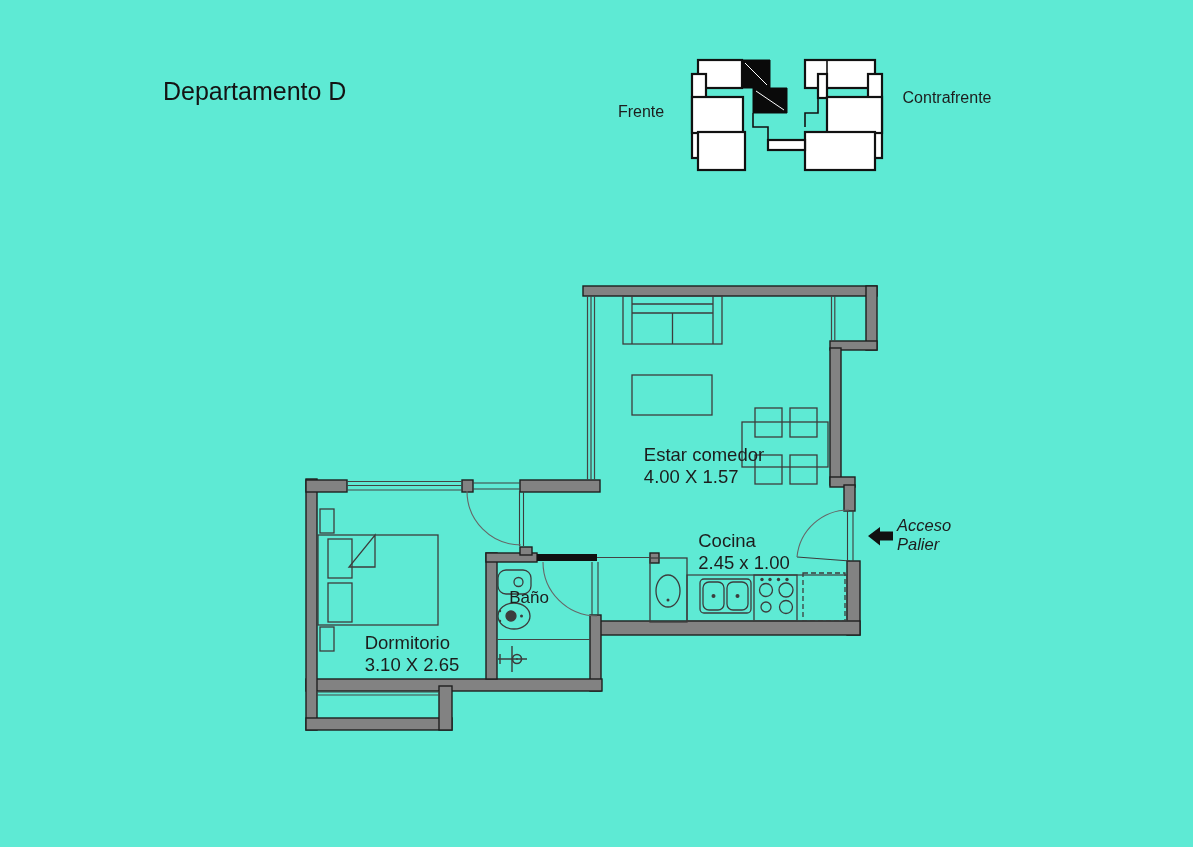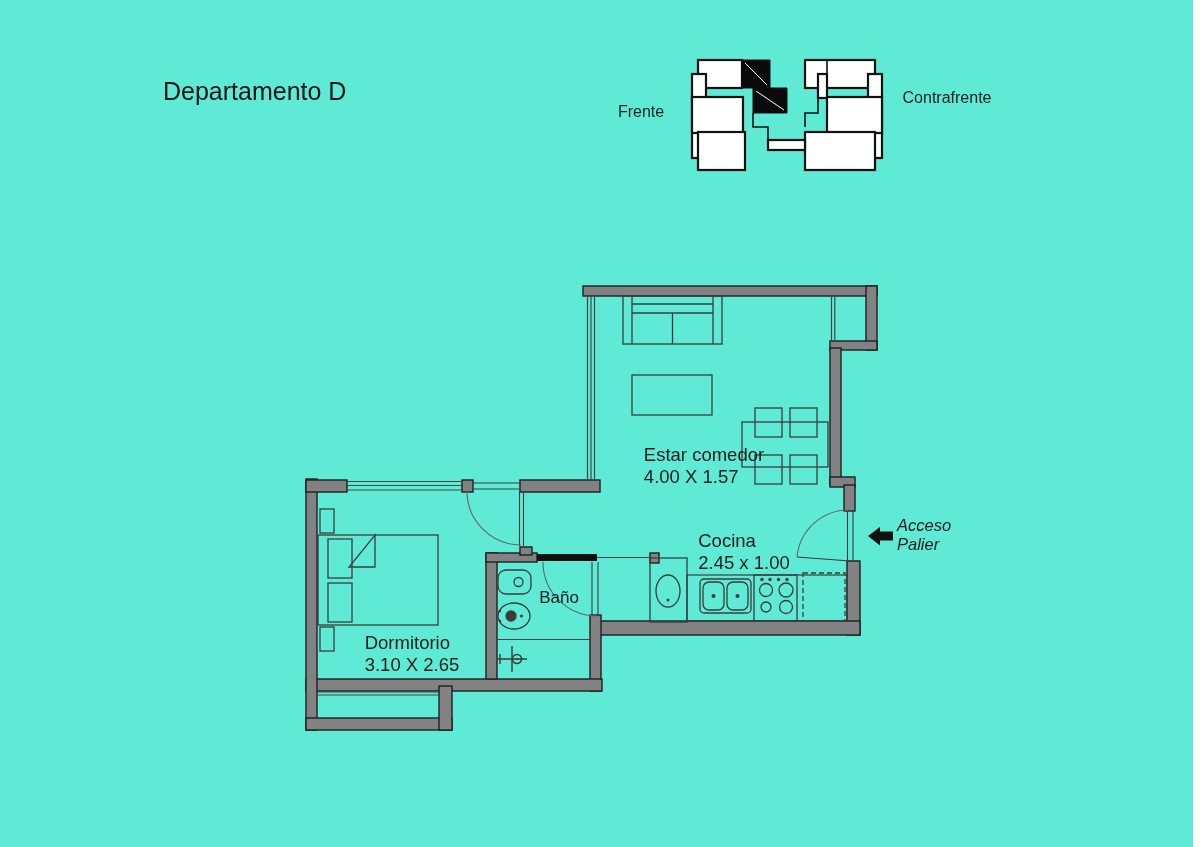--- a/index.html
+++ b/index.html
@@ -170,21 +170,21 @@
   <div class="lbl center room-label" style="left:704px;top:429px;margin-top:15px;">
     <div>Estar comedor</div>
     <div>4.00 X 1.57</div>
   </div>
 
   <div class="lbl center room-label" style="left:744px;top:530px;">
     <div>Cocina</div>
     <div>2.45 x 1.00</div>
   </div>
 
-  <div class="lbl center banio-label" style="left:559px;top:588px;">Baño</div>
+  <div class="lbl center banio-label" style="left:529px;top:588px;">Baño</div>
 
   <div class="lbl center room-label" style="left:412px;top:632px;">
     <div>Dormitorio</div>
     <div>3.10 X 2.65</div>
   </div>
 
   <div class="lbl small-label" style="left:897px;top:516px;font-style:italic;">
     <div>Acceso</div>
     <div>Palier</div>
   </div>

